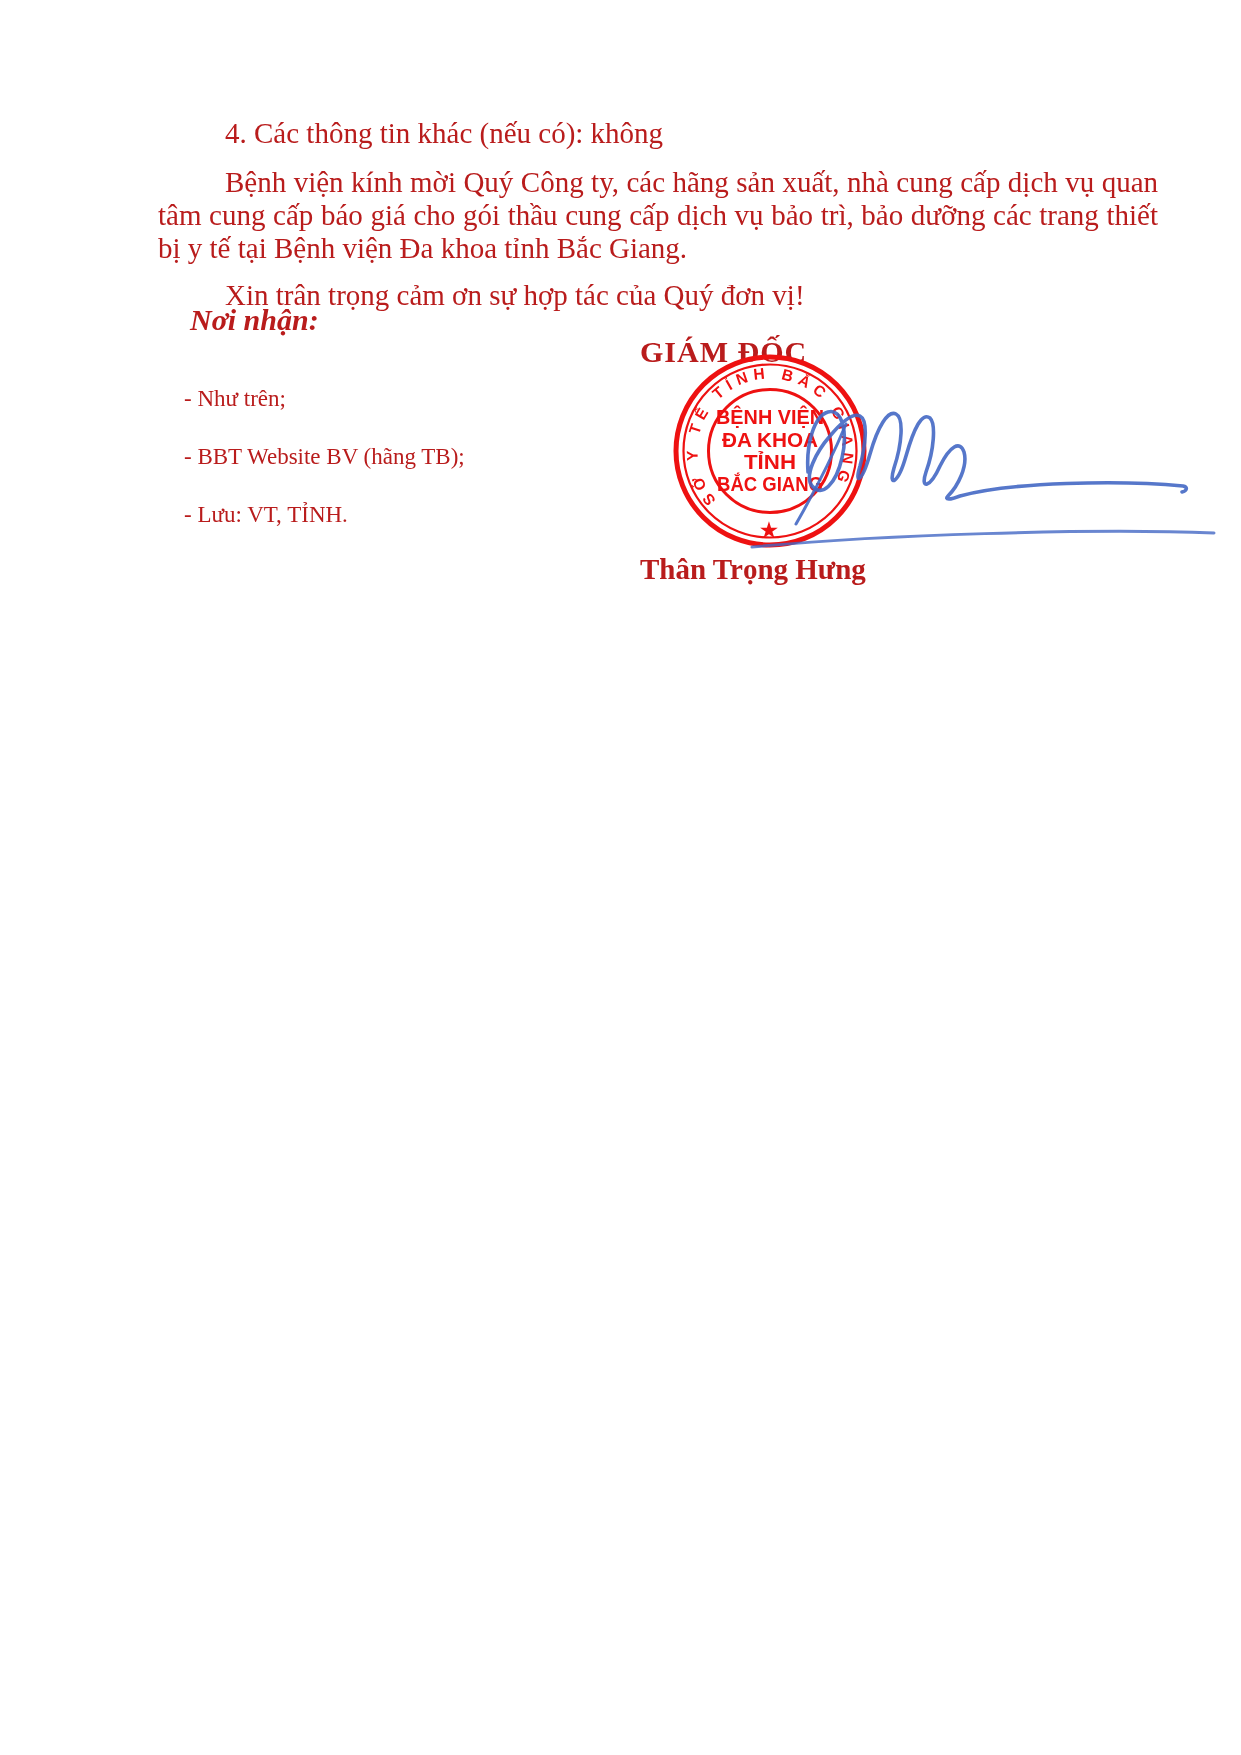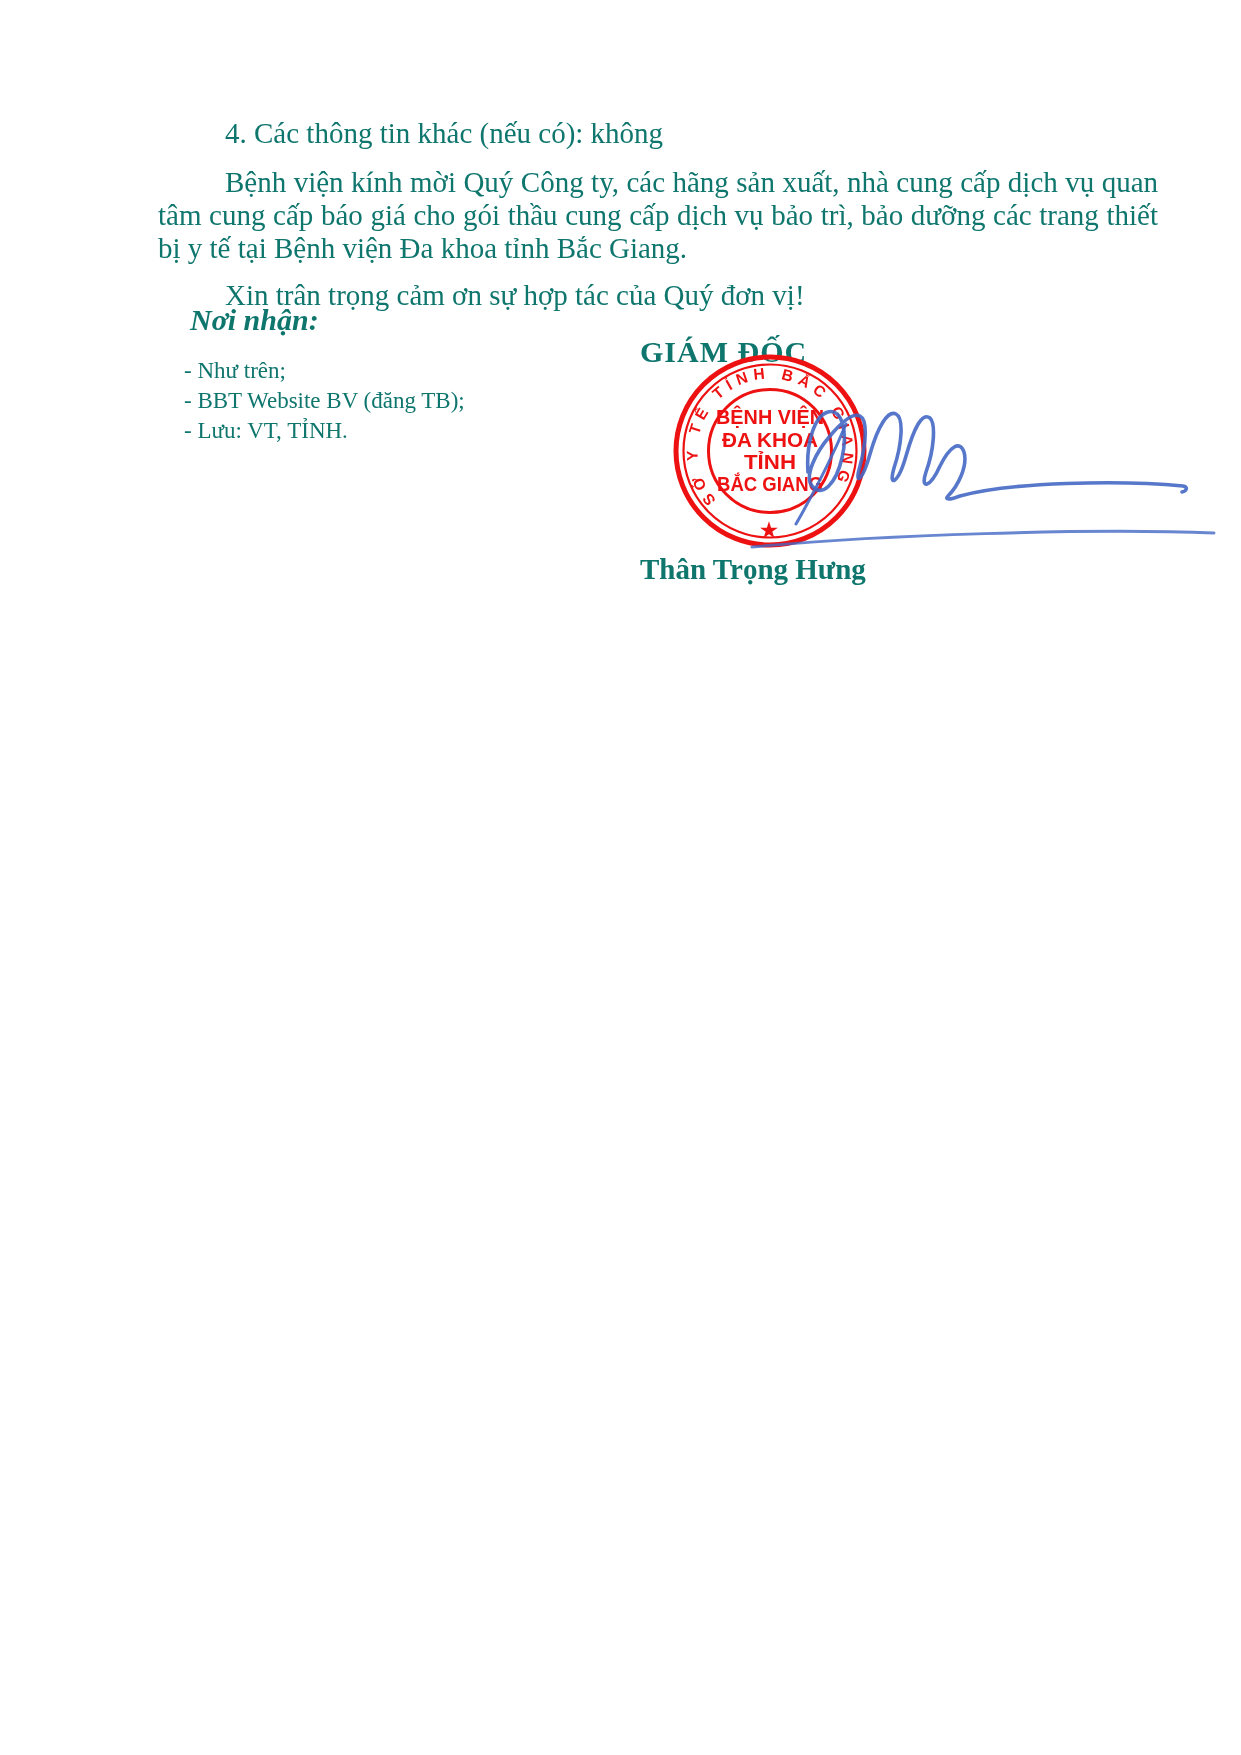--- a/index.html
+++ b/index.html
@@ -2,21 +2,21 @@
 <html><head>
 <meta charset="utf-8">
 <style>
   html, body { margin: 0; padding: 0; background: #ffffff; }
   .page {
     position: relative;
     width: 1241px;
     height: 1755px;
     background: #ffffff;
     font-family: "Liberation Serif", serif;
-    color: #0f766e;
+    color: #b91c1c;
     overflow: hidden;
   }
   .abs { position: absolute; }
 
   .body-line {
     left: 158px; width: 1000px;
     font-size: 29px; line-height: 33px;
     text-indent: 67px;
   }
   .section-line { top: 117px; }
@@ -28,21 +28,21 @@
 
   .recipients-heading {
     left: 190px; top: 305px;
     font-size: 30px; font-weight: bold; font-style: italic;
     line-height: 30px;
   }
   .recipients-list {
     left: 184px; top: 356px;
     font-size: 23px; line-height: 30px;
   }
-  .recipients-list .recipient-item { height: 30px; }
+  .recipients-list .recipient-item { height: 30px; margin-top: 28px; }
 
   .right-col {
     left: 640px; width: 500px;
     text-align: left;
   }
   .signer-title {
     top: 335px;
     font-size: 30px; font-weight: bold;
     letter-spacing: 1px;
   }
@@ -74,21 +74,21 @@
   <div class="abs body-line section-line">4. Các thông tin khác (nếu có): không</div>
 
   <div class="abs body-line main-paragraph">Bệnh viện kính mời Quý Công ty, các hãng sản xuất, nhà cung cấp dịch vụ quan tâm cung cấp báo giá cho gói thầu cung cấp dịch vụ bảo trì, bảo dưỡng các trang thiết bị y tế tại Bệnh viện Đa khoa tỉnh Bắc Giang.</div>
 
   <div class="abs body-line thanks-line">Xin trân trọng cảm ơn sự hợp tác của Quý đơn vị!</div>
 
   <div class="abs recipients-heading">Nơi nhận:</div>
 
   <div class="abs recipients-list">
     <div class="recipient-item">- Như trên;</div>
-    <div class="recipient-item">- BBT Website BV (đăng TB);</div>
+    <div class="recipient-item">- BBT Website BV (hãng TB);</div>
     <div class="recipient-item">- Lưu: VT, TỈNH.</div>
   </div>
 
   <div class="abs right-col signer-title">GIÁM ĐỐC</div>
 
   <svg class="abs stamp-svg" viewBox="660 342 230 230">
     <g fill="none" stroke="#ee1111">
       <circle cx="770" cy="451" r="94" stroke-width="5"></circle>
       <circle cx="770" cy="451" r="86.5" stroke-width="2.2"></circle>
       <circle cx="770" cy="451" r="61.5" stroke-width="3"></circle>

